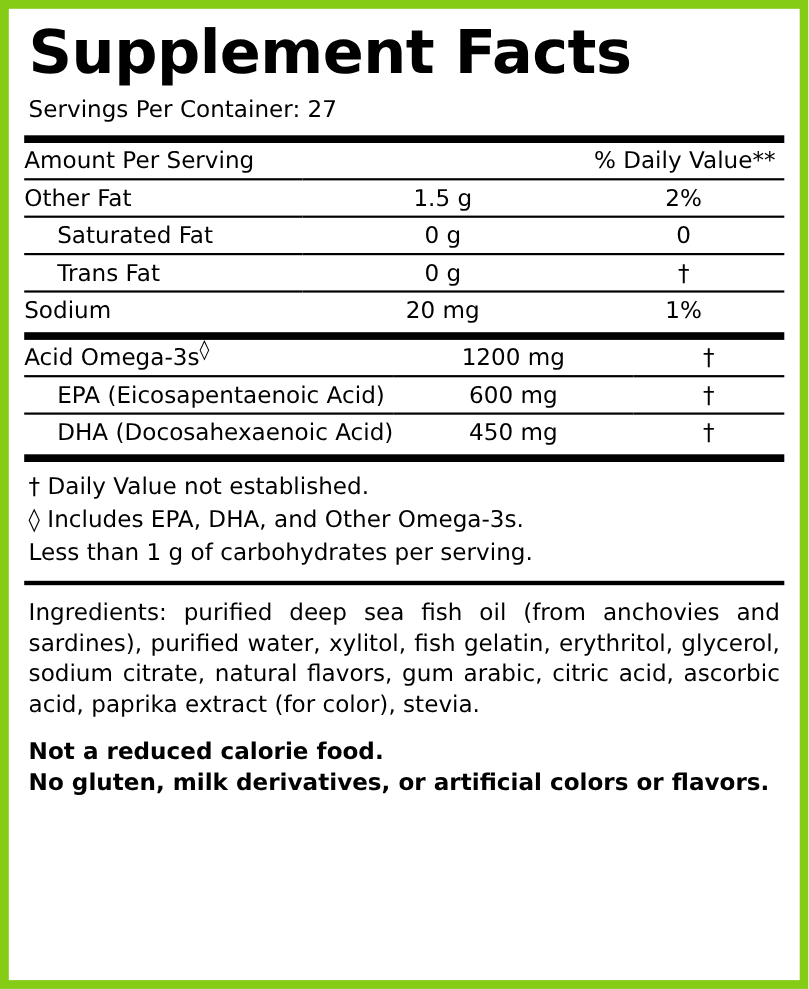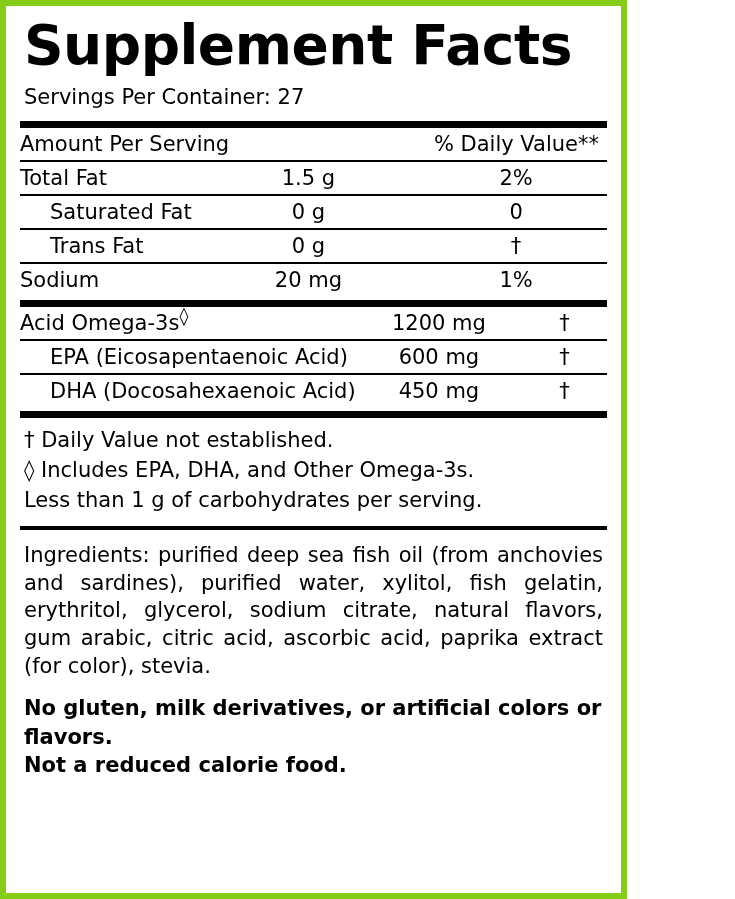--- a/index.html
+++ b/index.html
@@ -6,25 +6,25 @@
     margin: 0;
     padding: 0;
     background: #ffffff;
   }
   body {
     font-family: "DejaVu Sans", sans-serif;
     color: #000000;
   }
   .panel {
     position: relative;
-    width: 627px;
+    width: 735px;
     height: 899px;
     box-sizing: border-box;
     background: #ffffff;
-    border: 6px solid #84cc16;
+    border: 8px solid #84cc16;
     overflow: hidden;
   }
   .inner {
     padding: 6px 14px 0 14px;
   }
   .title {
     font-size: 55px;
     line-height: 1.0;
     font-weight: bold;
     letter-spacing: -0.5px;
@@ -128,21 +128,21 @@
 
     <table class="facts">
       <tbody>
           <tr class="hdr bordered">
         <td class="name" colspan="2">Amount Per Serving</td>
         <td class="dv dv-head">% Daily Value**</td>
       </tr>
 
 
       <tr class="bordered">
-        <td class="name">Total Fat</td>
+        <td class="name">Other Fat</td>
         <td class="amount">1.5 g</td>
         <td class="dv">2%</td>
       </tr>
 
       <tr class="bordered">
         <td class="name indent">Saturated Fat</td>
         <td class="amount">0 g</td>
         <td class="dv">0</td>
       </tr>
 
@@ -193,18 +193,18 @@
     </div>
 
     <div class="big-rule"></div>
 
     <div class="ingredients">
       <b>Ingredients:</b>
       <span>purified deep sea fish oil (from anchovies and sardines), purified water, xylitol, fish gelatin, erythritol, glycerol, sodium citrate, natural flavors, gum arabic, citric acid, ascorbic acid, paprika extract (for color), stevia.</span>
     </div>
 
     <div class="claims">
+      <div>Not a reduced calorie food.</div>
       <div>No gluten, milk derivatives, or artificial colors or flavors.</div>
-      <div>Not a reduced calorie food.</div>
     </div>
 
   </div>
 </div>
 
 </body></html>

